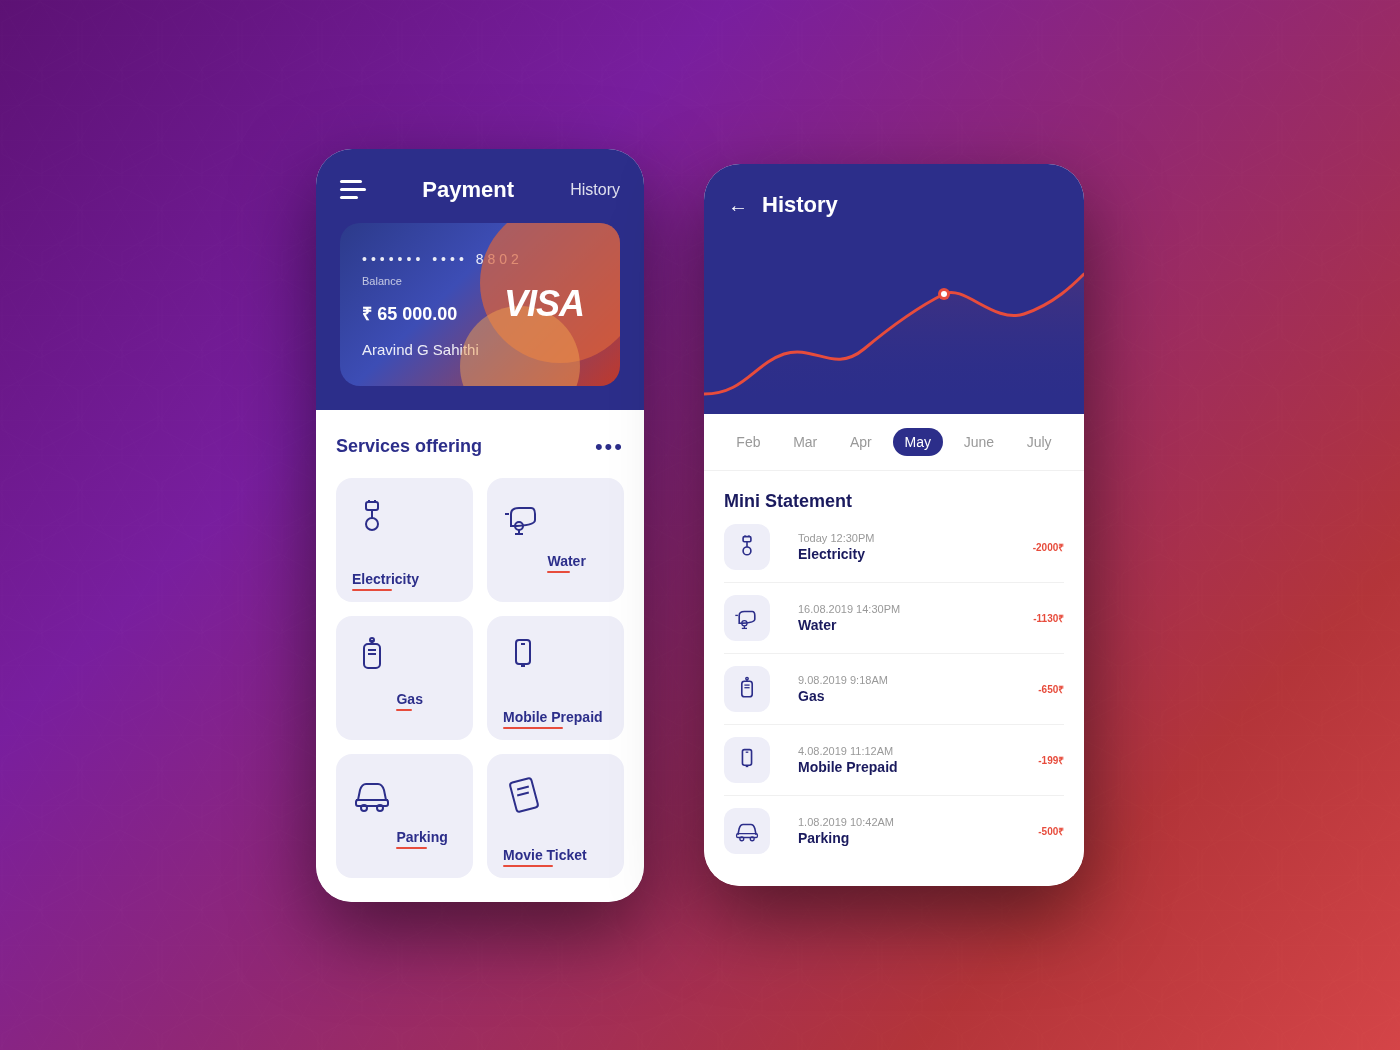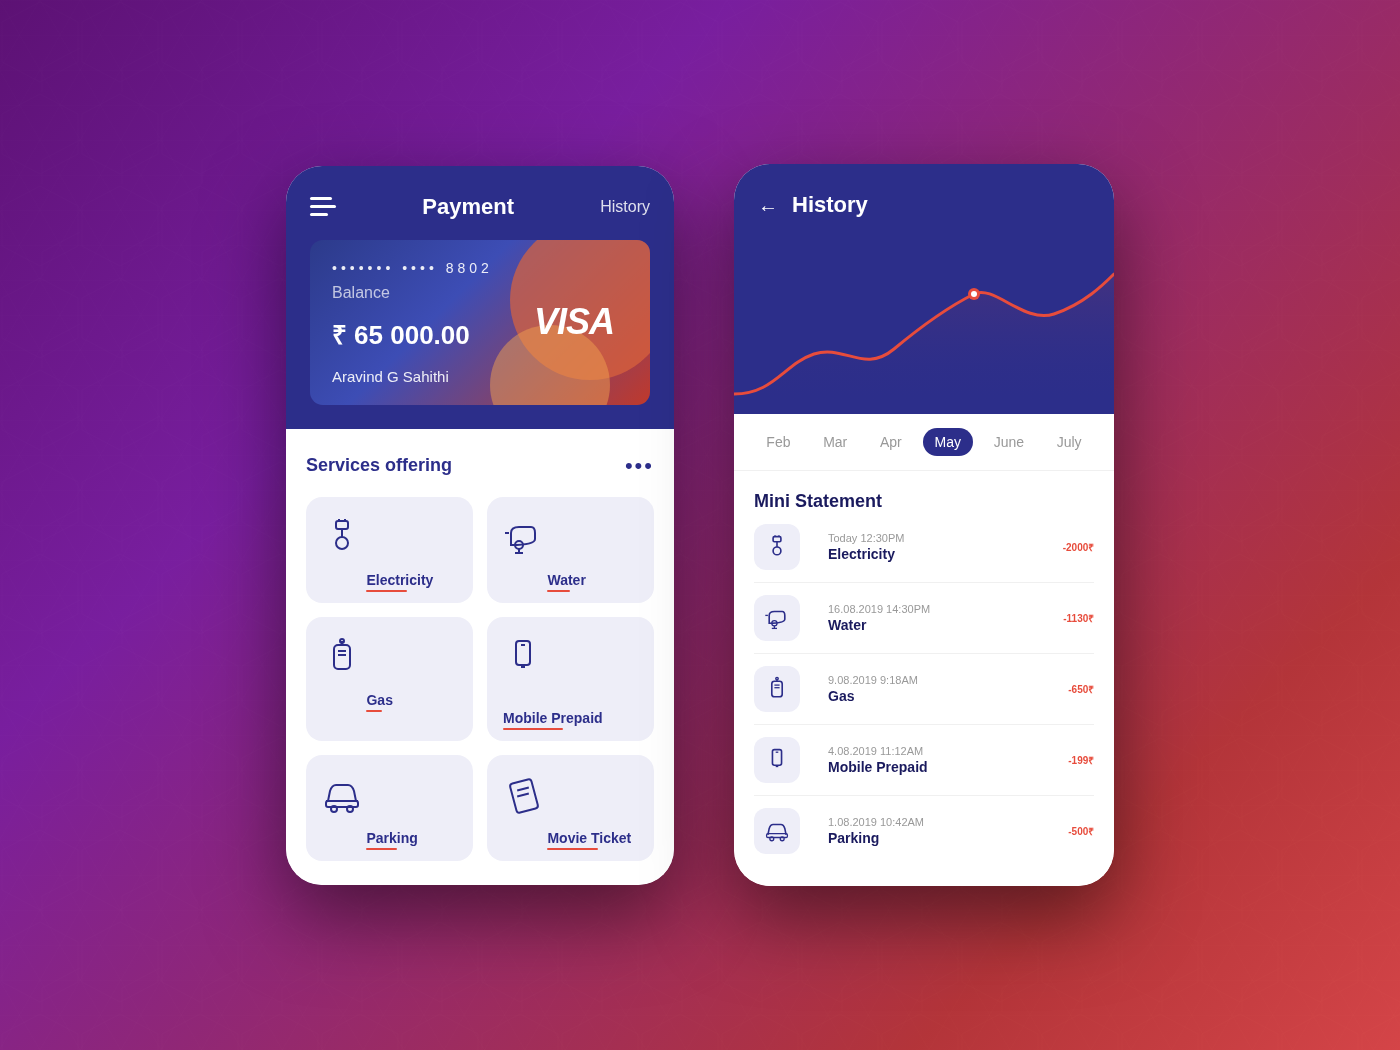--- a/index.html
+++ b/index.html
@@ -65,21 +65,21 @@
     .container {
       position: relative;
       z-index: 1;
       display: flex;
       gap: 60px;
       align-items: center;
     }
 
     
     .phone {
-      width: 388px;
+      width: 328px;
       border-radius: 36px;
       overflow: hidden;
       box-shadow: 0 30px 80px rgba(0,0,0,0.5);
       background: #f0f0f8;
     }
 
     .phone-header {
       background: #2c2e8a;
       padding: 28px 24px 24px;
     }
@@ -117,22 +117,22 @@
 
     .nav-history {
       color: rgba(255,255,255,0.85);
       font-size: 16px;
       cursor: pointer;
     }
 
     
     .credit-card {
       background: linear-gradient(135deg, #2c3a8a 0%, #3d4db5 40%, #c0392b 100%);
-      border-radius: 13px;
-      padding: 20px 22px;
+      border-radius: 20px;
+      padding: 28px 22px;
       position: relative;
       overflow: hidden;
       min-height: 160px;
     }
 
     .credit-card::before {
       content: '';
       position: absolute;
       right: -20px;
       top: -20px;
@@ -155,26 +155,26 @@
 
     .card-number {
       color: rgba(255,255,255,0.9);
       font-size: 14px;
       letter-spacing: 4px;
       margin-bottom: 8px;
     }
 
     .card-balance-label {
       color: rgba(255,255,255,0.7);
-      font-size: 16px;
+      font-size: 11px;
     }
 
     .card-balance {
       color: white;
-      font-size: 26px;
+      font-size: 18px;
       font-weight: 700;
       margin-top: 14px;
     }
 
     .card-name {
       color: rgba(255,255,255,0.9);
       font-size: 15px;
       margin-top: 16px;
     }
 

